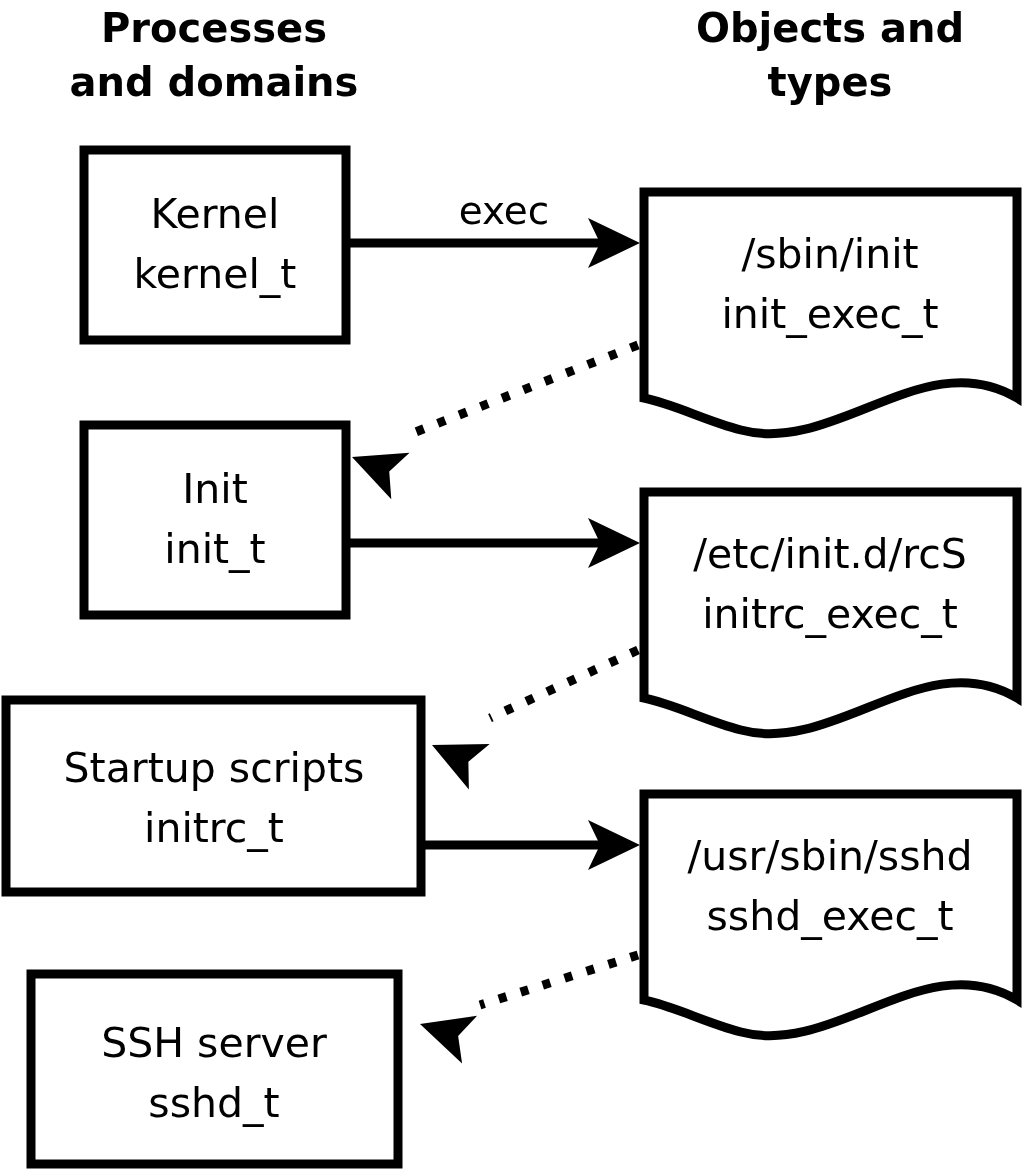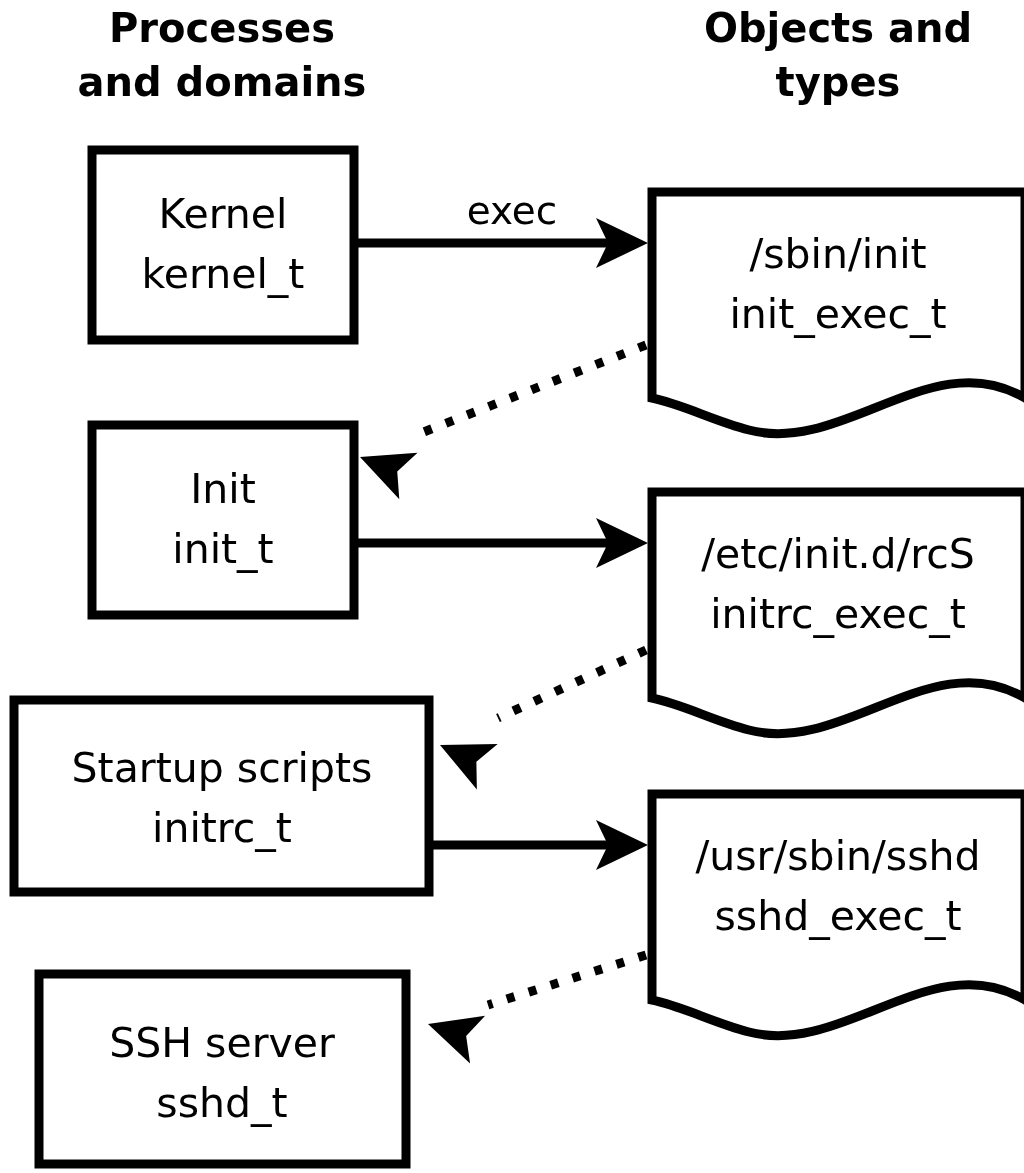--- a/index.html
+++ b/index.html
@@ -11,21 +11,20 @@
     width: 1024px;
     height: 1173px;
     overflow: hidden;
     font-family: "DejaVu Sans", sans-serif;
   }
   #diagram-root {
     position: relative;
     width: 824px;
     height: 1173px;
     background: #ffffff;
-    padding-left: 8px;
   }
   svg.diagram-canvas {
     display: block;
     width: 1024px;
     height: 1173px;
   }
   .column-header {
     font-family: "DejaVu Sans", sans-serif;
     font-weight: bold;
     font-size: 40px;

